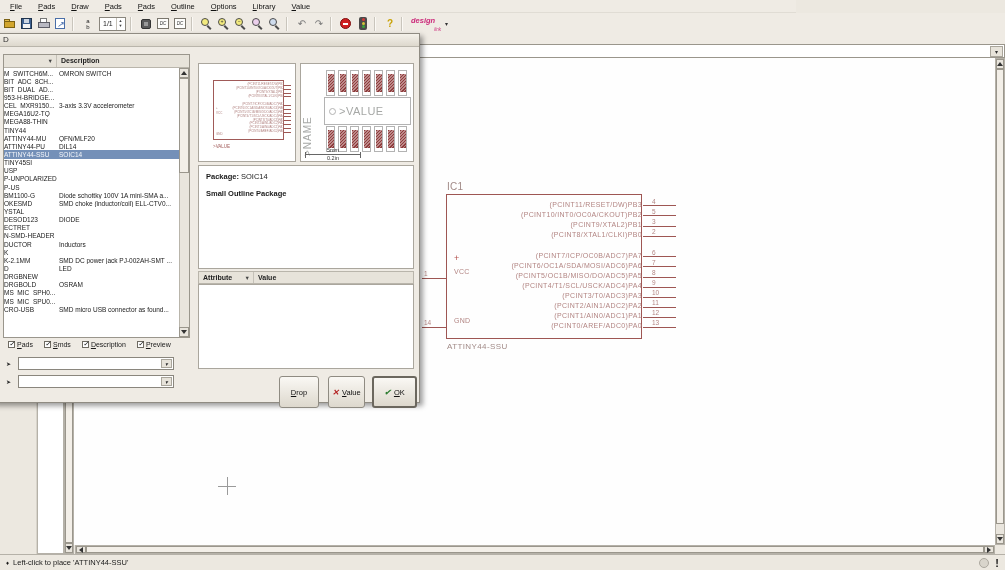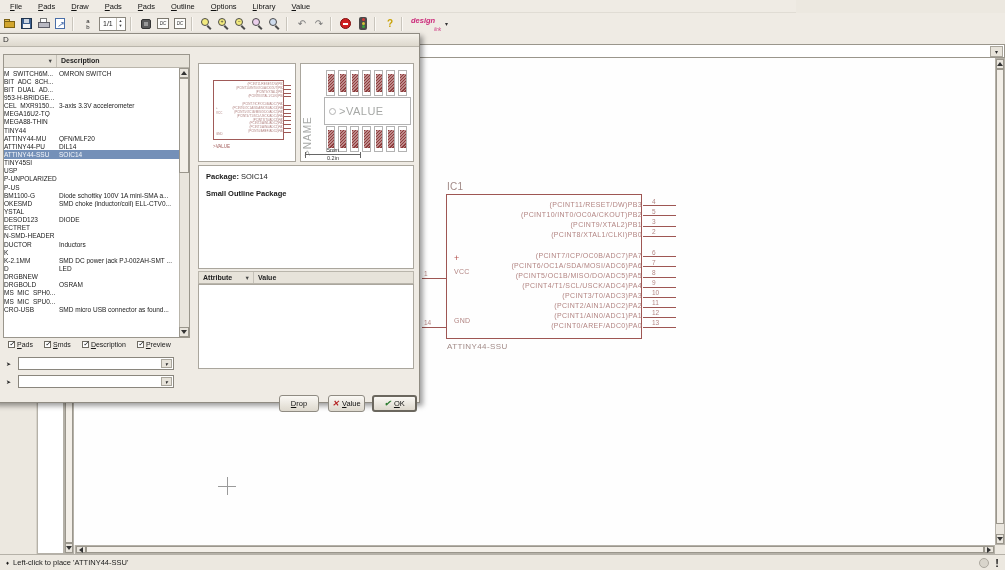--- a/index.html
+++ b/index.html
@@ -134,21 +134,21 @@
   .smm{position:absolute;left:0;right:0;top:0;text-align:center;font-size:5.5px;color:#333;line-height:6px}
   .sin{position:absolute;left:0;right:0;top:8px;text-align:center;font-size:5.5px;color:#333;line-height:6px}
   #pkginfo{position:absolute;left:204px;top:117px;width:216px;height:104px;background:#fff;border:1px solid #aaa69d;padding:6px 7px;font-size:7.5px}
   #pkginfo .l1{margin-bottom:8px}
   #pkginfo b{font-weight:bold}
   #attrhead{position:absolute;left:204px;top:223px;width:216px;height:13px;background:#e7e3da;border:1px solid #b9b5ab;display:flex;font-size:7px}
   #attrhead .a1{width:55px;position:relative;border-right:1px solid #c5c1b8;padding:2px 0 0 4px;font-weight:bold;color:#222}
   #attrhead .a1 .sort{position:absolute;right:3px;top:3px;font-size:5.5px;color:#444}
   #attrhead .a2{flex:1;padding:2px 0 0 4px;font-weight:bold;color:#222}
   #attrbody{position:absolute;left:204px;top:236px;width:216px;height:85px;background:#fff;border:1px solid #aaa69d}
-  .dbtn{position:absolute;top:347px;height:17px;background:linear-gradient(#faf8f4,#ddd8cd);border:1px solid #8f8b82;border-radius:3px;font-size:7.5px;display:flex;align-items:center;justify-content:center;gap:3px;color:#111}
+  .dbtn{position:absolute;top:328px;height:32px;background:linear-gradient(#faf8f4,#ddd8cd);border:1px solid #8f8b82;border-radius:3px;font-size:7.5px;display:flex;align-items:center;justify-content:center;gap:3px;color:#111}
   .dbtn span{display:inline-block}
   .dbtn span::first-letter{text-decoration:underline}
   #btn-drop{left:285px;width:40px}
   #btn-cancel{left:334px;width:37px}
   #btn-ok{left:378px;width:45px;border:2px solid #6b675e}
   .xicon{color:#b32020;font-weight:bold;font-size:8px}
   .okicon{color:#2e7d32;font-weight:bold;font-size:8px}
 
   
   #statusbar{position:absolute;left:0;top:554px;width:1005px;height:16px;background:#ece8e0;border-top:1px solid #b5b1a8;display:flex;align-items:center;padding:0 6px;font-size:7.5px;color:#1a1a1a}

